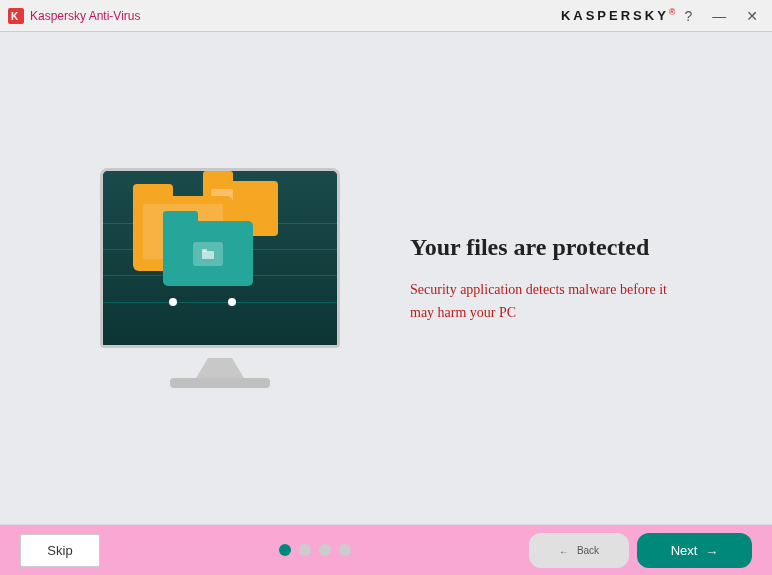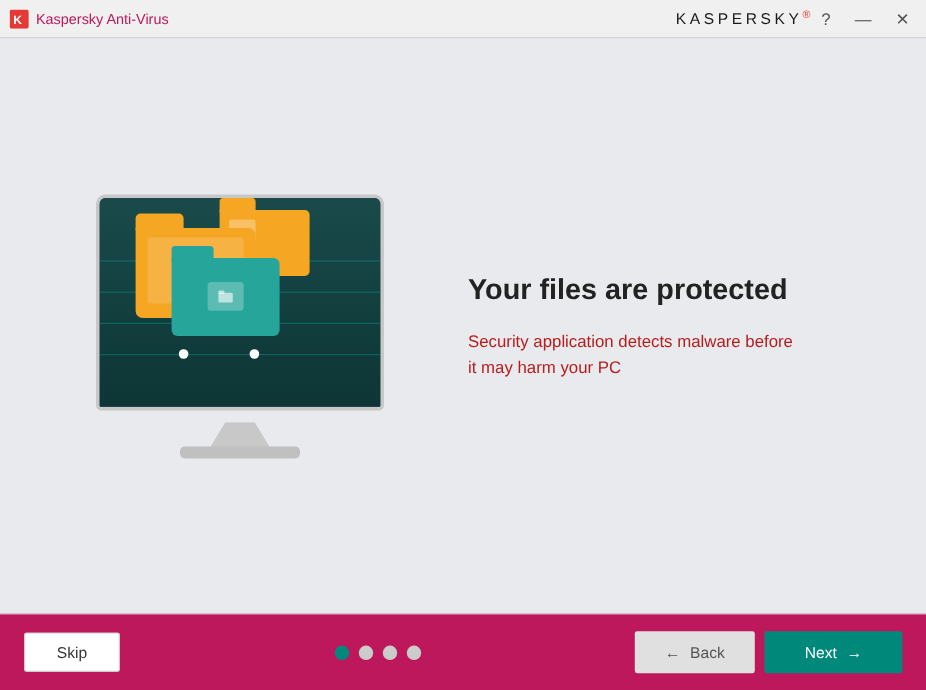--- a/index.html
+++ b/index.html
@@ -48,21 +48,22 @@
       line-height: 20px;
     }
 
     
     .main-content {
       flex: 1;
       background: #e8eaed;
       display: flex;
       align-items: center;
       justify-content: center;
-      padding: 20px 40px;
+      padding: 20px 60px;
+      font-family: Liberation Serif, serif;
     }
 
     .illustration-area {
       width: 320px;
       display: flex;
       justify-content: center;
       align-items: center;
       flex-shrink: 0;
     }
 
@@ -246,22 +247,22 @@
     }
     .main-description {
       font-size: 14px;
       color: #b91c1c;
       line-height: 1.6;
       max-width: 280px;
     }
 
     
     .bottom-bar {
-      background: #be185d;
-      height: 64px;
+      background: #f9a8d4;
+      height: 51px;
       display: flex;
       align-items: center;
       padding: 16px 20px;
       border-top: 1px solid #ddd;
       flex-shrink: 0;
     }
 
     .skip-btn {
       background: white;
       border: 1px solid #ccc;
@@ -292,53 +293,53 @@
 
     .nav-buttons {
       display: flex;
       gap: 8px;
     }
 
     .back-btn {
       background: #e0e0e0;
       border: none;
       padding: 10px 24px;
-      font-size: 13px;
+      font-size: 10px;
       color: #555;
       cursor: pointer;
-      border-radius: 2px;
+      border-radius: 12px;
       display: flex;
       align-items: center;
       gap: 8px;
       min-width: 100px;
       justify-content: center;
     }
 
     .next-btn {
       background: #00897b;
       border: none;
       padding: 10px 24px;
       font-size: 13px;
       color: white;
       cursor: pointer;
-      border-radius: 2px;
+      border-radius: 12px;
       display: flex;
       align-items: center;
       gap: 8px;
       min-width: 115px;
       justify-content: center;
     }
 
     .arrow-left::before { content: '←'; }
     .arrow-right::before { content: '→'; }
 
     
     .kaspersky-logo {
       font-size: 13px;
-      font-weight: 400;
+      font-weight: 700;
       letter-spacing: 3px;
       color: #1a1a1a;
       text-align: center;
     }
     .kaspersky-logo sup {
       font-size: 9px;
       color: #e53935;
     }
   </style>
 </head>

